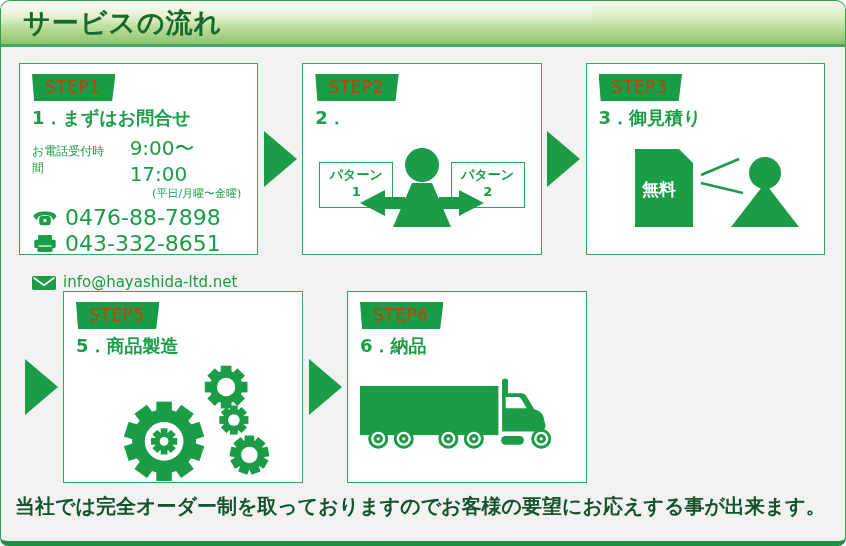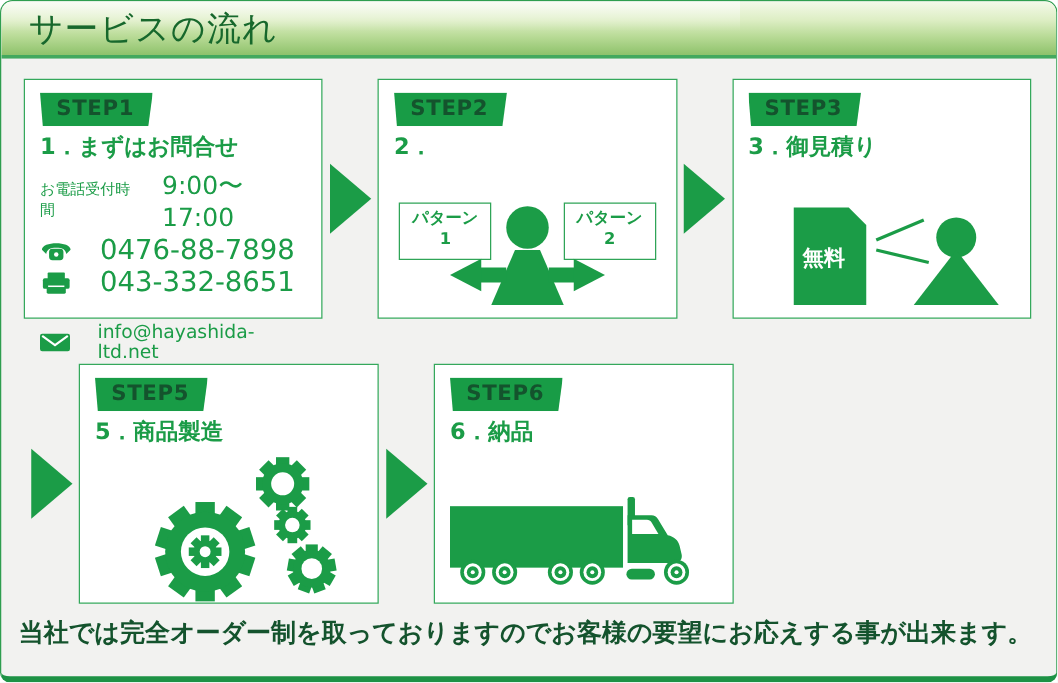--- a/index.html
+++ b/index.html
@@ -26,21 +26,21 @@
     padding-left:22px;
     position:relative;
   }
   .header::before {
     content:""; position:absolute; left:0; top:0; right:30%; height:55%;
     background:linear-gradient(180deg,rgba(255,255,255,.55),rgba(255,255,255,0));
     border-radius:9px 0 0 0;
   }
   .page-title {
     position:relative;
-    font-size:27px; font-weight:normal; color:#17682c; letter-spacing:1px;
+    font-size:27px; font-weight:bold; color:#17682c; letter-spacing:1px;
   }
   
   .content { padding:16px 20px 0 18px; }
   .row { display:flex; height:192px; margin-bottom:36px; }
   .step-box {
     width:240px; height:192px;
     background:#fff;
     border:1px solid #35a85b;
     padding:10px 12px 8px 12px;
     display:flex; flex-direction:column;
@@ -52,36 +52,36 @@
     border-left:33px solid #1b9c47;
     border-top:28px solid transparent;
     border-bottom:28px solid transparent;
   }
   
   .badge { position:relative; display:inline-block; align-self:flex-start; padding:3px 15px 4px 13px; }
   .badge::before {
     content:""; position:absolute; inset:0; background:#189c46;
     clip-path:polygon(0% 0%,100% 0%,96% 100%,2.5% 100%);
   }
-  .badge span { position:relative; color:#14532d; font-weight:bold; font-size:17px; letter-spacing:.5px; }
+  .badge span { position:relative; color:#c2410c; font-weight:normal; font-size:17px; letter-spacing:.5px; }
   
   .heading { display:flex; margin-top:6px; color:#1b9c47; font-weight:bold; font-size:18px; line-height:1.27; }
   .heading .num { flex:0 0 auto; }
   .heading .ht { flex:1 1 auto; }
   
   .reception { display:flex; align-items:baseline; gap:18px; margin-top:5px; color:#1b9c47; }
   .rec-label { font-size:12px; }
   .rec-hours { font-size:20px; }
   .rec-days { font-size:11px; color:#1b9c47; text-align:right; margin:0 4px 2px 0; }
-  .contact-row { display:flex; align-items:center; gap:22px; color:#1b9c47; line-height:1.05; margin-top:3px; }
+  .contact-row { display:flex; align-items:center; gap:7px; color:#1b9c47; line-height:1.05; margin-top:3px; }
   .contact-row .big { font-size:22px; }
   .contact-row.email { font-size:15px; margin-top:20px; }
   .contact-row svg { flex:0 0 auto; }
   
-  .figure { flex:1 1 auto; display:flex; align-items:flex-end; justify-content:center; position:relative; }
+  .figure { flex:1 1 auto; display:flex; align-items:center; justify-content:center; position:relative; }
   .figure.center { }
   .pattern-box {
     position:absolute; top:32px; width:74px; height:46px;
     background:#fff; border:1px solid #2fa457;
     color:#1b9c47; font-size:13px; font-weight:bold;
     text-align:center; line-height:1.3; padding-top:4px; z-index:1;
   }
   .pattern-box.left { left:4px; }
   .pattern-box.right { right:4px; }
   .person-arrows { position:relative; z-index:2; }
@@ -105,20 +105,21 @@
           <span>STEP1</span>
         </div>
         <div class="heading">
           <span class="num">1．</span>
           <span class="ht">まずはお問合せ</span>
         </div>
         <div class="reception">
           <span class="rec-label">お電話受付時間</span>
           <span class="rec-hours">9:00〜17:00</span>
         </div>
+        <div class="rec-days">(平日/月曜〜金曜)</div>
         <div class="contact-row">
           <svg width="26" height="19" viewBox="0 0 34 24">
             <path d="M2,11 C2,2 32,2 32,11 L27.5,15.5 C26.5,10.5 23.5,9 17,9 C10.5,9 7.5,10.5 6.5,15.5 Z" fill="#1b9c47"></path>
             <rect x="9.5" y="10" width="15" height="12" rx="3.5" fill="#1b9c47"></rect>
             <circle cx="17" cy="16" r="2.3" fill="#fff"></circle>
           </svg>
           <span class="big">0476-88-7898</span>
         </div>
         <div class="contact-row">
           <svg width="26" height="19" viewBox="0 0 34 24">

